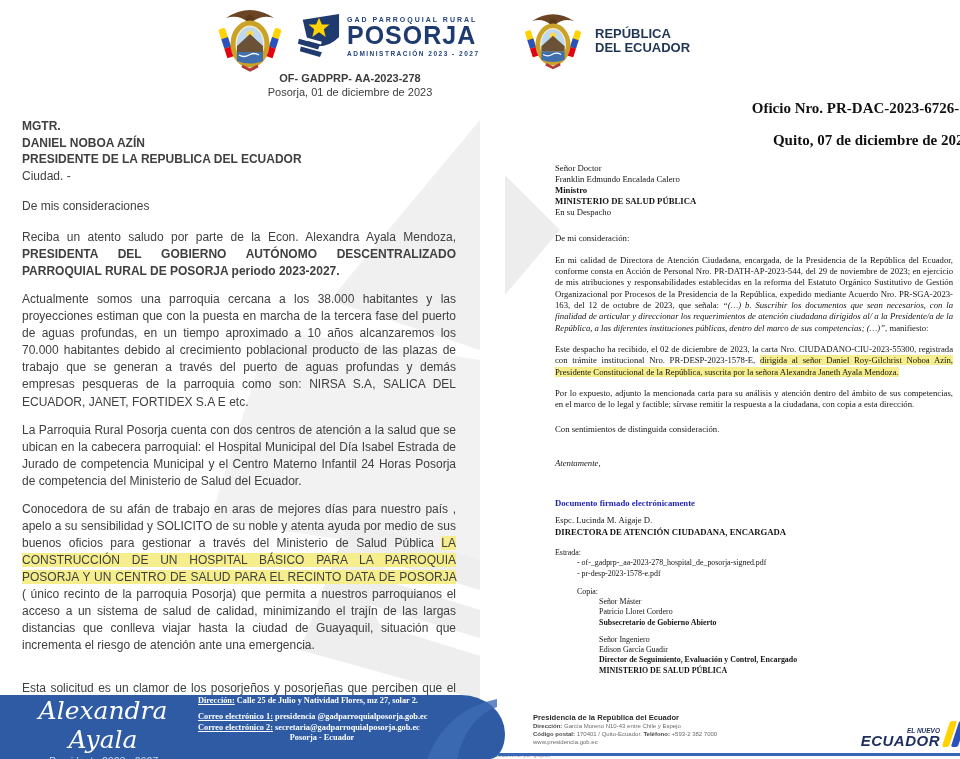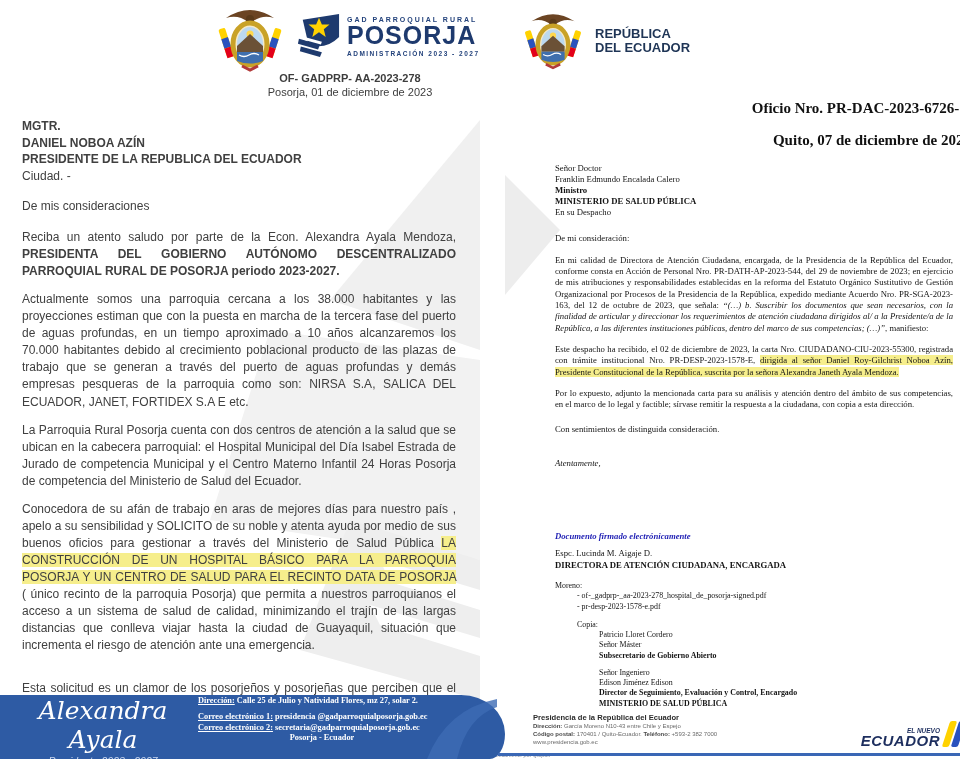--- a/index.html
+++ b/index.html
@@ -45,21 +45,21 @@
   .rep-text{margin-left:8px;color:#1f3556;font-weight:bold;font-size:13px;line-height:1.1;
             font-family:"Liberation Sans",sans-serif;}
   .oficio{position:absolute;top:100px;right:14px;text-align:right;z-index:2;
           font-family:"Liberation Serif",serif;font-weight:bold;font-size:15px;color:#111;}
   .oficio .dt{margin-top:15px;}
   .rp-body{position:absolute;top:163px;left:50px;width:398px;z-index:2;
            font-family:"Liberation Serif",serif;font-size:8.7px;line-height:1.3;color:#141414;text-align:justify;}
   .rp-body p{margin:0 0 10px 0;}
   .rp-addr div{line-height:1.25;}
   .it{font-style:italic;}
-  .esign{color:#1f1fb4;font-weight:bold;font-style:italic;margin-top:62px;margin-bottom:6px;}
+  .esign{color:#1f1fb4;font-weight:bold;margin-top:29px;margin-bottom:6px;}
   .small-list{font-size:7.9px;line-height:1.3;}
   .indent{margin-left:22px;}
   .copy-block{margin-top:8px;margin-left:22px;}
   
   .rfooter{position:absolute;left:0px;top:705px;width:480px;height:54px;z-index:2;}
   .pres-block{position:absolute;left:28px;top:8px;font-family:"Liberation Sans",sans-serif;}
   .pres-org{font-size:7.6px;font-weight:bold;color:#2b2b2b;}
   .pres-line{font-size:6px;color:#6b6b6b;line-height:1.35;}
   .pres-line .bl{font-weight:bold;color:#4a4a4a;}
   .quipux{position:absolute;left:-45px;top:47px;font-size:5.4px;color:#7d8699;font-style:italic;}
@@ -212,32 +212,32 @@
     <p><span>En mi calidad de Directora de Atención Ciudadana, encargada, de la Presidencia de la República del Ecuador, conforme consta en Acción de Personal Nro. PR-DATH-AP-2023-544, del 29 de noviembre de 2023; en ejercicio de mis atribuciones y responsabilidades establecidas en la reforma del Estatuto Orgánico Sustitutivo de Gestión Organizacional por Procesos de la Presidencia de la República, expedido mediante Acuerdo Nro. PR-SGA-2023-163, del 12 de octubre de 2023, que señala: </span><span class="it">“(…) b. Suscribir los documentos que sean necesarios, con la finalidad de articular y direccionar los requerimientos de atención ciudadana dirigidos al/ a la Presidente/a de la República, a las diferentes instituciones públicas, dentro del marco de sus competencias; (…)”</span><span>, manifiesto:</span></p>
     <p><span>Este despacho ha recibido, el 02 de diciembre de 2023, la carta Nro. CIUDADANO-CIU-2023-55300, registrada con trámite institucional Nro. PR-DESP-2023-1578-E, </span><span class="hl">dirigida al señor Daniel Roy-Gilchrist Noboa Azín, Presidente Constitucional de la República, suscrita por la señora Alexandra Janeth Ayala Mendoza.</span></p>
     <p>Por lo expuesto, adjunto la mencionada carta para su análisis y atención dentro del ámbito de sus competencias, en el marco de lo legal y factible; sírvase remitir la respuesta a la ciudadana, con copia a esta dirección.</p>
     <p style="margin-top:14px;">Con sentimientos de distinguida consideración.</p>
     <p style="margin-top:22px;font-style:italic;">Atentamente,</p>
     <div class="esign">Documento firmado electrónicamente</div>
     <div>Espc. Lucinda M. Aigaje D.</div>
     <div class="b">DIRECTORA DE ATENCIÓN CIUDADANA, ENCARGADA</div>
 
     <div class="small-list" style="margin-top:10px;">
-      <div>Moreno:</div>
+      <div>Estrada:</div>
       <div class="indent">- of-_gadprp-_aa-2023-278_hospital_de_posorja-signed.pdf</div>
       <div class="indent">- pr-desp-2023-1578-e.pdf</div>
     </div>
 
     <div class="small-list copy-block">
       <div>Copia:</div>
+      <div class="indent">Señor Máster</div>
       <div class="indent">Patricio Lloret Cordero</div>
-      <div class="indent">Señor Máster</div>
       <div class="indent b">Subsecretario de Gobierno Abierto</div>
       <div class="indent" style="margin-top:7px;">Señor Ingeniero</div>
-      <div class="indent">Edison Jiménez Edison</div>
+      <div class="indent">Edison García Guadir</div>
       <div class="indent b">Director de Seguimiento, Evaluación y Control, Encargado</div>
       <div class="indent b">MINISTERIO DE SALUD PÚBLICA</div>
     </div>
   </div>
 
   <footer class="rfooter">
     <div class="quipux">Firmado electrónicamente por Quipux</div>
     <div class="pres-block">
       <div class="pres-org">Presidencia de la República del Ecuador</div>
       <div class="pres-line"><span class="bl">Dirección:</span><span> García Moreno N10-43 entre Chile y Espejo</span></div>

